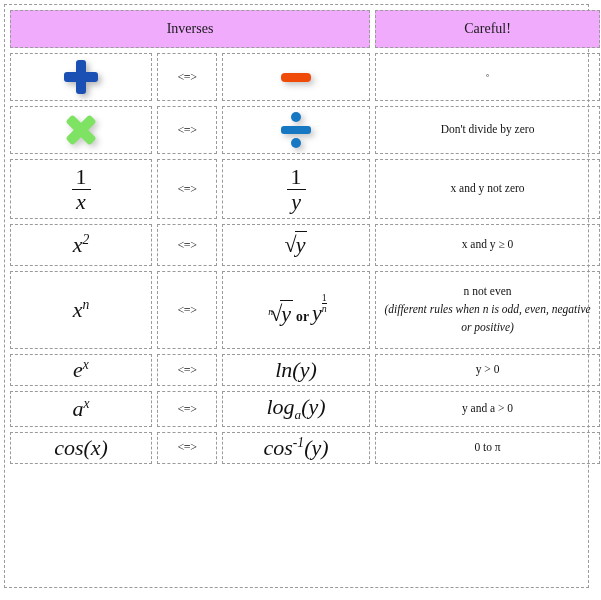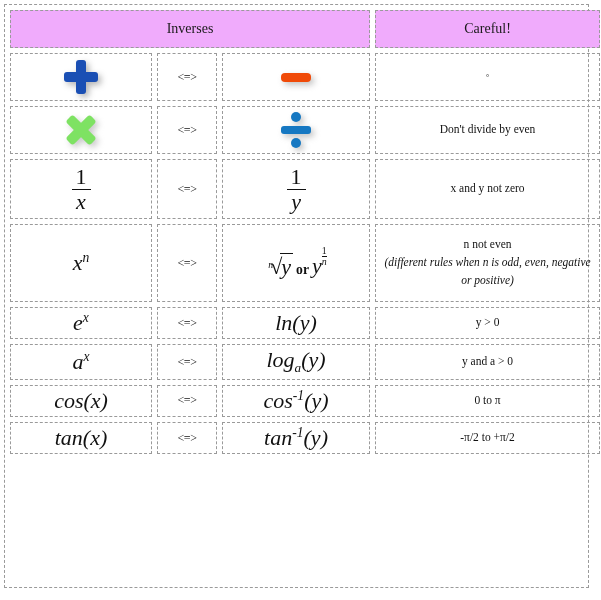--- a/index.html
+++ b/index.html
@@ -187,40 +187,50 @@
         <td class="arrow">&lt;=&gt;</td>
         <td class="expr">
           <div class="icon-wrap">
             <span class="divide-icon">
               <span class="dot top"></span>
               <span class="bar"></span>
               <span class="dot bot"></span>
             </span>
           </div>
         </td>
-        <td class="note">Don't divide by even</td>
+        <td class="note">Don't divide by zero</td>
       </tr>
 
       <tr class="r-frac">
         <td class="expr">
           <span class="frac">
             <span class="num">1</span>
             <span class="den">x</span>
           </span>
         </td>
         <td class="arrow">&lt;=&gt;</td>
         <td class="expr">
           <span class="frac">
             <span class="num">1</span>
             <span class="den">y</span>
           </span>
         </td>
         <td class="note">x and y not zero</td>
       </tr>
 
+      <tr class="r-sq">
+        <td class="expr">
+          <span>x</span><span class="sup">2</span>
+        </td>
+        <td class="arrow">&lt;=&gt;</td>
+        <td class="expr">
+          <span class="radical"><span class="sq">√</span><span class="rad-body">y</span></span>
+        </td>
+        <td class="note">x and y ≥ 0</td>
+      </tr>
 
       <tr class="r-nth">
         <td class="expr">
           <span>x</span><span class="sup">n</span>
         </td>
         <td class="arrow">&lt;=&gt;</td>
         <td class="expr">
           <span class="radical"><span class="idx">n</span><span class="sq">√</span><span class="rad-body">y</span></span><span class="orword">or</span><span>y</span><span class="smallfrac"><span class="n">1</span><span class="d">n</span></span>
         </td>
         <td class="note">
@@ -256,25 +266,15 @@
         <td class="expr">
           <span>cos</span><span>(x)</span>
         </td>
         <td class="arrow">&lt;=&gt;</td>
         <td class="expr">
           <span>cos</span><span class="sup">-1</span><span>(y)</span>
         </td>
         <td class="note">0 to π</td>
       </tr>
 
-      <tr class="r-sm">
-        <td class="expr">
-          <span>tan</span><span>(x)</span>
-        </td>
-        <td class="arrow">&lt;=&gt;</td>
-        <td class="expr">
-          <span>tan</span><span class="sup">-1</span><span>(y)</span>
-        </td>
-        <td class="note">-π/2 to +π/2</td>
-      </tr>
     </tbody>
   </table>
 </div>
 
 </body></html>

